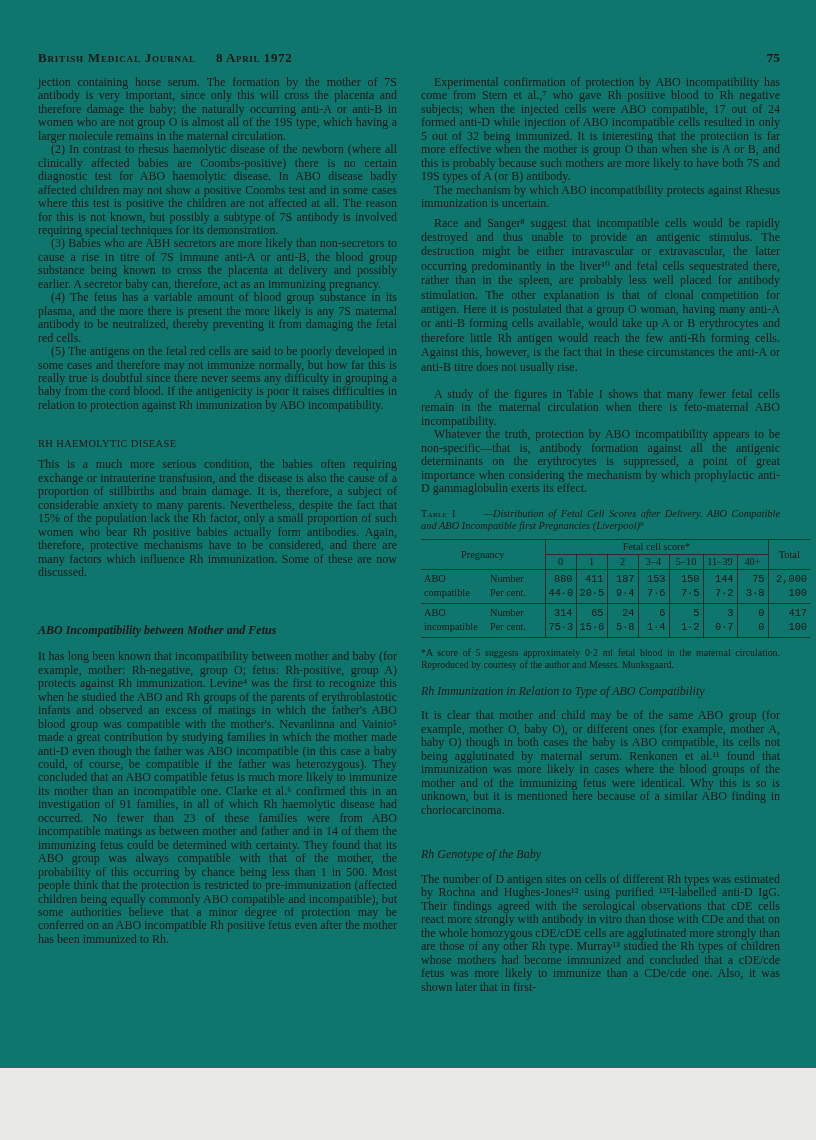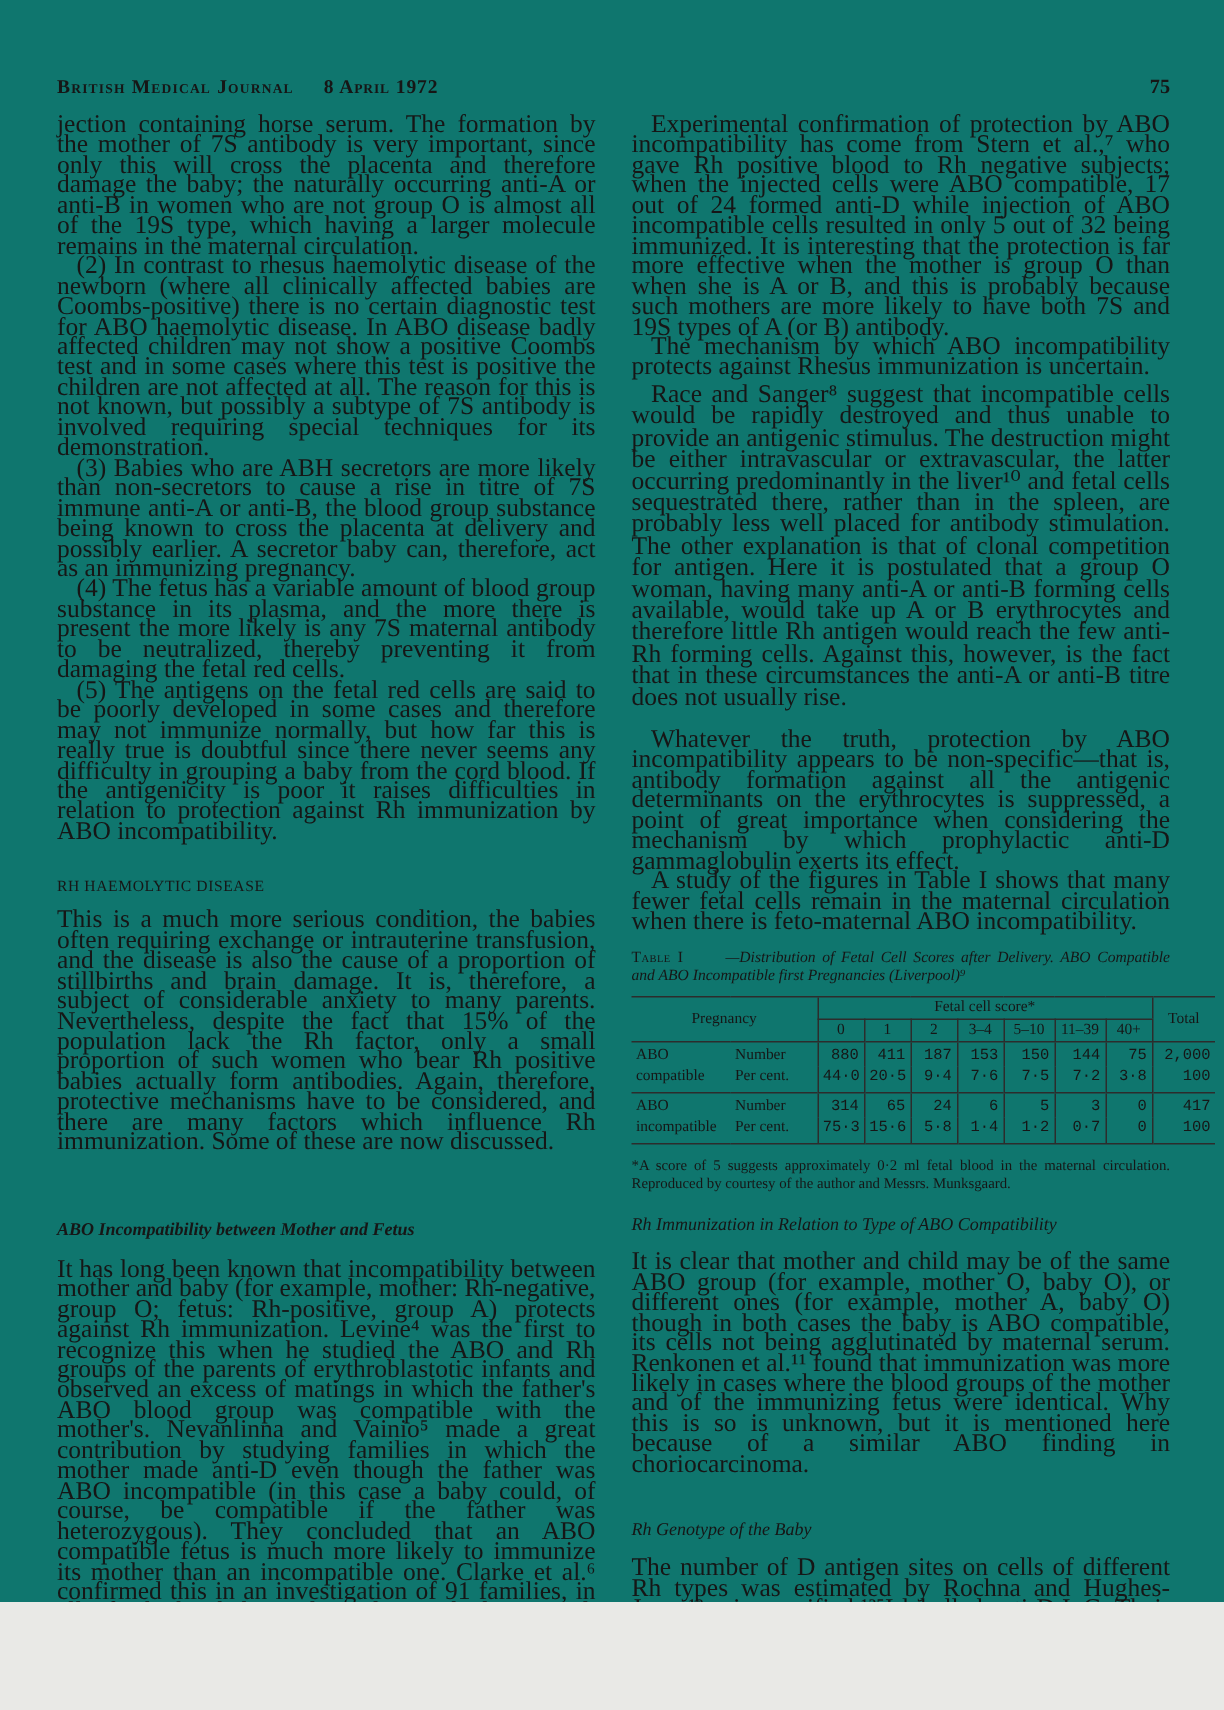--- a/index.html
+++ b/index.html
@@ -23,21 +23,21 @@
   .issue-date{
     font-variant:small-caps;font-weight:bold;font-size:13px;letter-spacing:0.6px;
   }
   .page-number{font-weight:bold;font-size:13.5px;}
   .columns{
     position:absolute;top:76px;left:38px;width:742px;
     display:flex;gap:24px;
   }
   .col{width:359px;}
   p{
-    margin:0;font-size:17px;line-height:13.45px;text-align:justify;
+    margin:0;font-size:12px;line-height:13.45px;text-align:justify;
   }
   p.indent{text-indent:13px;}
   p.quote{line-height:14.4px;margin-top:5px;margin-bottom:14px;}
   .sect-heading{
     font-size:10.4px;letter-spacing:0.4px;font-weight:normal;
     margin:26px 0 9px 0;
     font-family:Liberation Serif, serif;
   }
   .ital-heading{
     font-style:italic;font-size:12px;font-weight:normal;margin:0;
@@ -101,22 +101,22 @@
       <p>This is a much more serious condition, the babies often requiring exchange or intrauterine transfusion, and the disease is also the cause of a proportion of stillbirths and brain damage. It is, therefore, a subject of considerable anxiety to many parents. Nevertheless, despite the fact that 15% of the population lack the Rh factor, only a small proportion of such women who bear Rh positive babies actually form antibodies. Again, therefore, protective mechanisms have to be considered, and there are many factors which influence Rh immunization. Some of these are now discussed.</p>
 
       <h3 class="ital-heading h-abo-mf">ABO Incompatibility between Mother and Fetus</h3>
       <p>It has long been known that incompatibility between mother and baby (for example, mother: Rh-negative, group O; fetus: Rh-positive, group A) protects against Rh immunization. Levine⁴ was the first to recognize this when he studied the ABO and Rh groups of the parents of erythroblastotic infants and observed an excess of matings in which the father's ABO blood group was compatible with the mother's. Nevanlinna and Vainio⁵ made a great contribution by studying families in which the mother made anti-D even though the father was ABO incompatible (in this case a baby could, of course, be compatible if the father was heterozygous). They concluded that an ABO compatible fetus is much more likely to immunize its mother than an incompatible one. Clarke et al.⁶ confirmed this in an investigation of 91 families, in all of which Rh haemolytic disease had occurred. No fewer than 23 of these families were from ABO incompatible matings as between mother and father and in 14 of them the immunizing fetus could be determined with certainty. They found that its ABO group was always compatible with that of the mother, the probability of this occurring by chance being less than 1 in 500. Most people think that the protection is restricted to pre-immunization (affected children being equally commonly ABO compatible and incompatible), but some authorities believe that a minor degree of protection may be conferred on an ABO incompatible Rh positive fetus even after the mother has been immunized to Rh.</p>
     </div>
 
     <div class="col">
       <p class="indent">Experimental confirmation of protection by ABO incompatibility has come from Stern et al.,⁷ who gave Rh positive blood to Rh negative subjects; when the injected cells were ABO compatible, 17 out of 24 formed anti-D while injection of ABO incompatible cells resulted in only 5 out of 32 being immunized. It is interesting that the protection is far more effective when the mother is group O than when she is A or B, and this is probably because such mothers are more likely to have both 7S and 19S types of A (or B) antibody.</p>
       <p class="indent">The mechanism by which ABO incompatibility protects against Rhesus immunization is uncertain.</p>
       <p class="indent quote">Race and Sanger⁸ suggest that incompatible cells would be rapidly destroyed and thus unable to provide an antigenic stimulus. The destruction might be either intravascular or extravascular, the latter occurring predominantly in the liver¹⁰ and fetal cells sequestrated there, rather than in the spleen, are probably less well placed for antibody stimulation. The other explanation is that of clonal competition for antigen. Here it is postulated that a group O woman, having many anti-A or anti-B forming cells available, would take up A or B erythrocytes and therefore little Rh antigen would reach the few anti-Rh forming cells. Against this, however, is the fact that in these circumstances the anti-A or anti-B titre does not usually rise.</p>
+      <p class="indent">A study of the figures in Table I shows that many fewer fetal cells remain in the maternal circulation when there is feto-maternal ABO incompatibility.</p>
       <p class="indent">Whatever the truth, protection by ABO incompatibility appears to be non-specific—that is, antibody formation against all the antigenic determinants on the erythrocytes is suppressed, a point of great importance when considering the mechanism by which prophylactic anti-D gammaglobulin exerts its effect.</p>
-      <p class="indent">A study of the figures in Table I shows that many fewer fetal cells remain in the maternal circulation when there is feto-maternal ABO incompatibility.</p>
 
       <p class="tbl-caption"><span class="cap-label">Table I</span><span class="cap-text">—Distribution of Fetal Cell Scores after Delivery. ABO Compatible and ABO Incompatible first Pregnancies (Liverpool)⁹</span></p>
 
       <table class="data">
         <colgroup>
           <col class="c-lab1">
             <col class="c-lab2">
           <col class="c-num">
             <col class="c-num">
             <col class="c-num">

